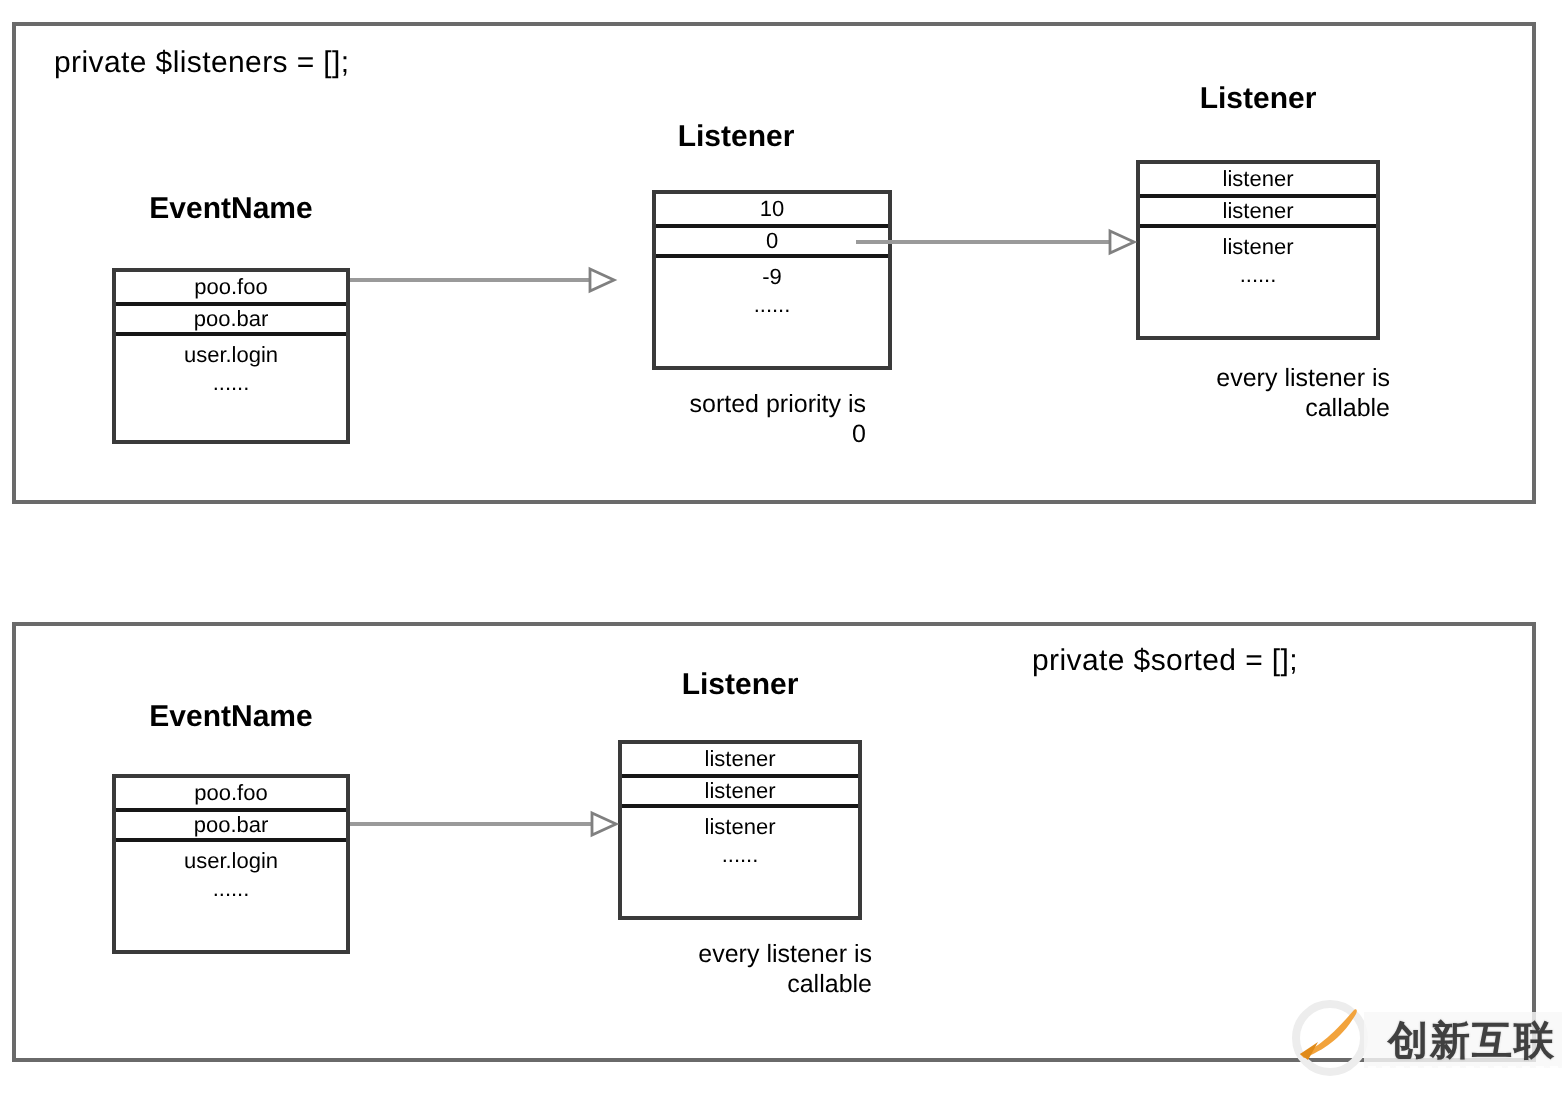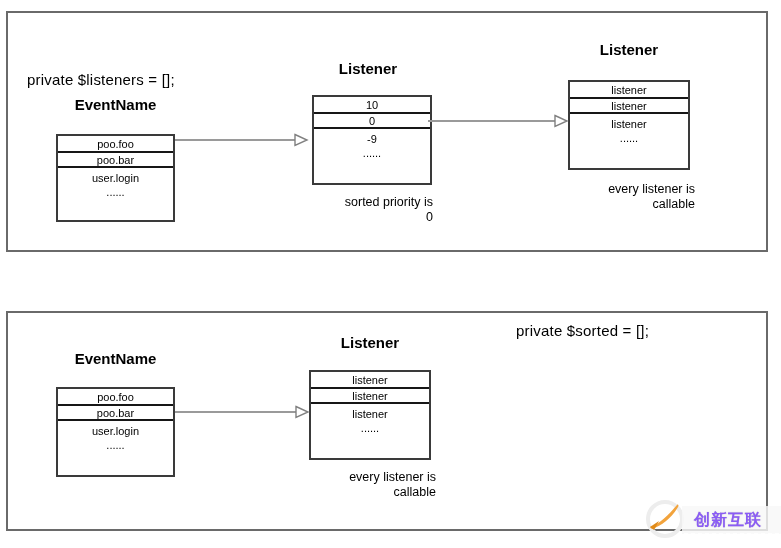--- a/index.html
+++ b/index.html
@@ -10,21 +10,21 @@
   }
   .panel{
     position:absolute;left:6px;width:758px;
     border:2px solid #6a6a6a;background:#ffffff;
   }
   .panel-top{top:11px;height:237px;}
   .panel-bottom{top:311px;height:216px;}
   .code{
     position:absolute;font-size:15px;letter-spacing:0.2px;white-space:nowrap;
   }
-  .code-listeners{left:27px;top:23px;margin-top:48px;}
+  .code-listeners{left:27px;top:23px;}
   .code-sorted{left:516px;top:322px;width:240px;text-align:left;}
   .tbl-title{
     position:absolute;font-size:15px;font-weight:bold;text-align:center;white-space:nowrap;
   }
   .tbl{
     position:absolute;border:2px solid #3a3a3a;background:#ffffff;
     display:flex;flex-direction:column;box-sizing:border-box;
   }
   .cell{
     font-size:11px;text-align:center;
@@ -41,21 +41,21 @@
   }
   .arrow{position:absolute;overflow:visible;}
   
   .watermark{position:absolute;left:644px;top:497px;width:137px;height:44px;}
   .wm-band{
     position:absolute;left:38px;top:9px;width:99px;height:28px;
     background:rgba(248,248,248,0.82);
     display:flex;align-items:center;
   }
   .wm-text{
-    font-size:16px;font-weight:bold;color:#8b5cf6;letter-spacing:1px;
+    font-size:20px;font-weight:bold;color:#404040;letter-spacing:1px;
     padding-left:12px;white-space:nowrap;
     text-shadow:0 0 1px rgba(120,120,120,0.45);
   }
   .wm-subline{
     position:absolute;left:40px;top:36px;width:97px;height:5px;
     background:repeating-linear-gradient(90deg,
       rgba(255,255,255,0.85) 0 4px, rgba(255,255,255,0.1) 4px 7px);
   }
   .wm-logo{position:absolute;left:0;top:0;}
 </style>
@@ -70,21 +70,21 @@
 <div class="tbl" style="left:56px;top:134px;width:119px;height:88px">
   <div class="cell row1 cell-sep">poo.foo</div>
   <div class="cell row2 cell-sep">poo.bar</div>
   <div class="row-rest">
     <div>user.login</div>
     <div>......</div>
   </div>
 </div>
 
 <div class="tbl-title" style="left:308px;top:60px;width:120px">Listener</div>
-<div class="tbl" style="left:312px;top:95px;width:120px;height:90px">
+<div class="tbl" style="left:326px;top:95px;width:120px;height:90px">
   <div class="cell row1 cell-sep">10</div>
   <div class="cell row2 cell-sep">0</div>
   <div class="row-rest">
     <div>-9</div>
     <div>......</div>
   </div>
 </div>
 <div class="caption" style="left:303px;top:195px;width:130px">
   <div>sorted priority is</div>
   <div>0</div>

